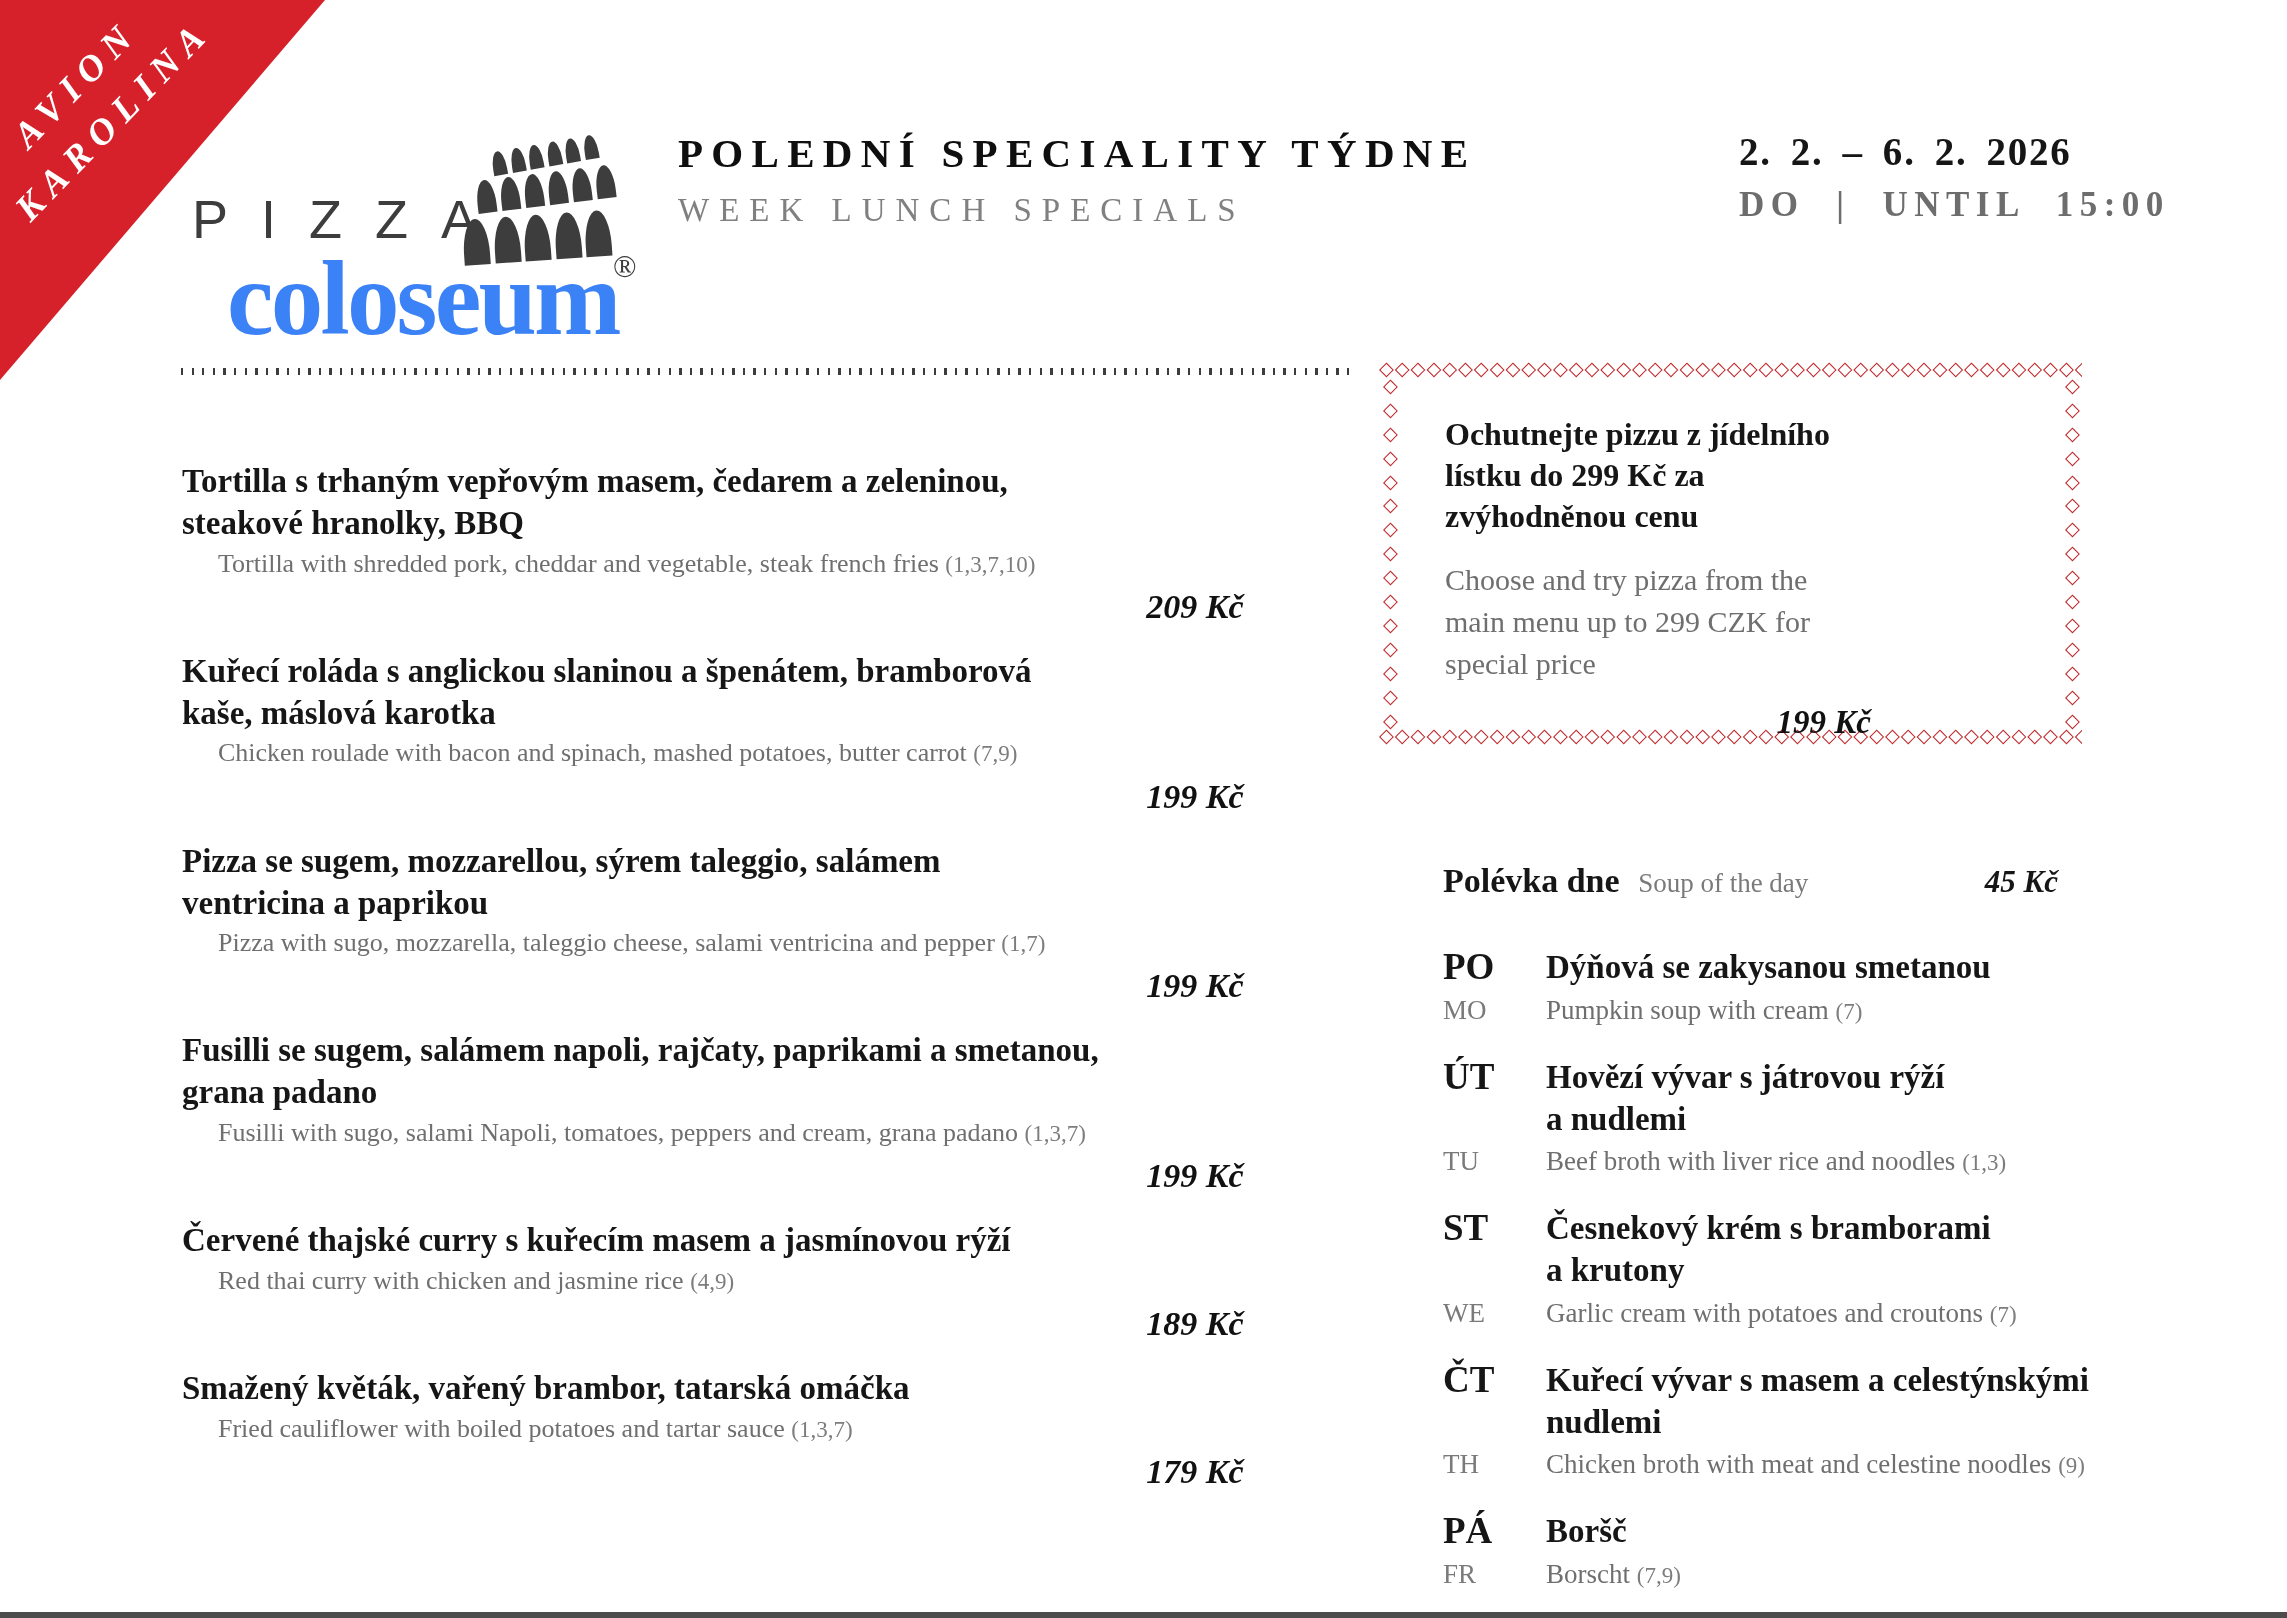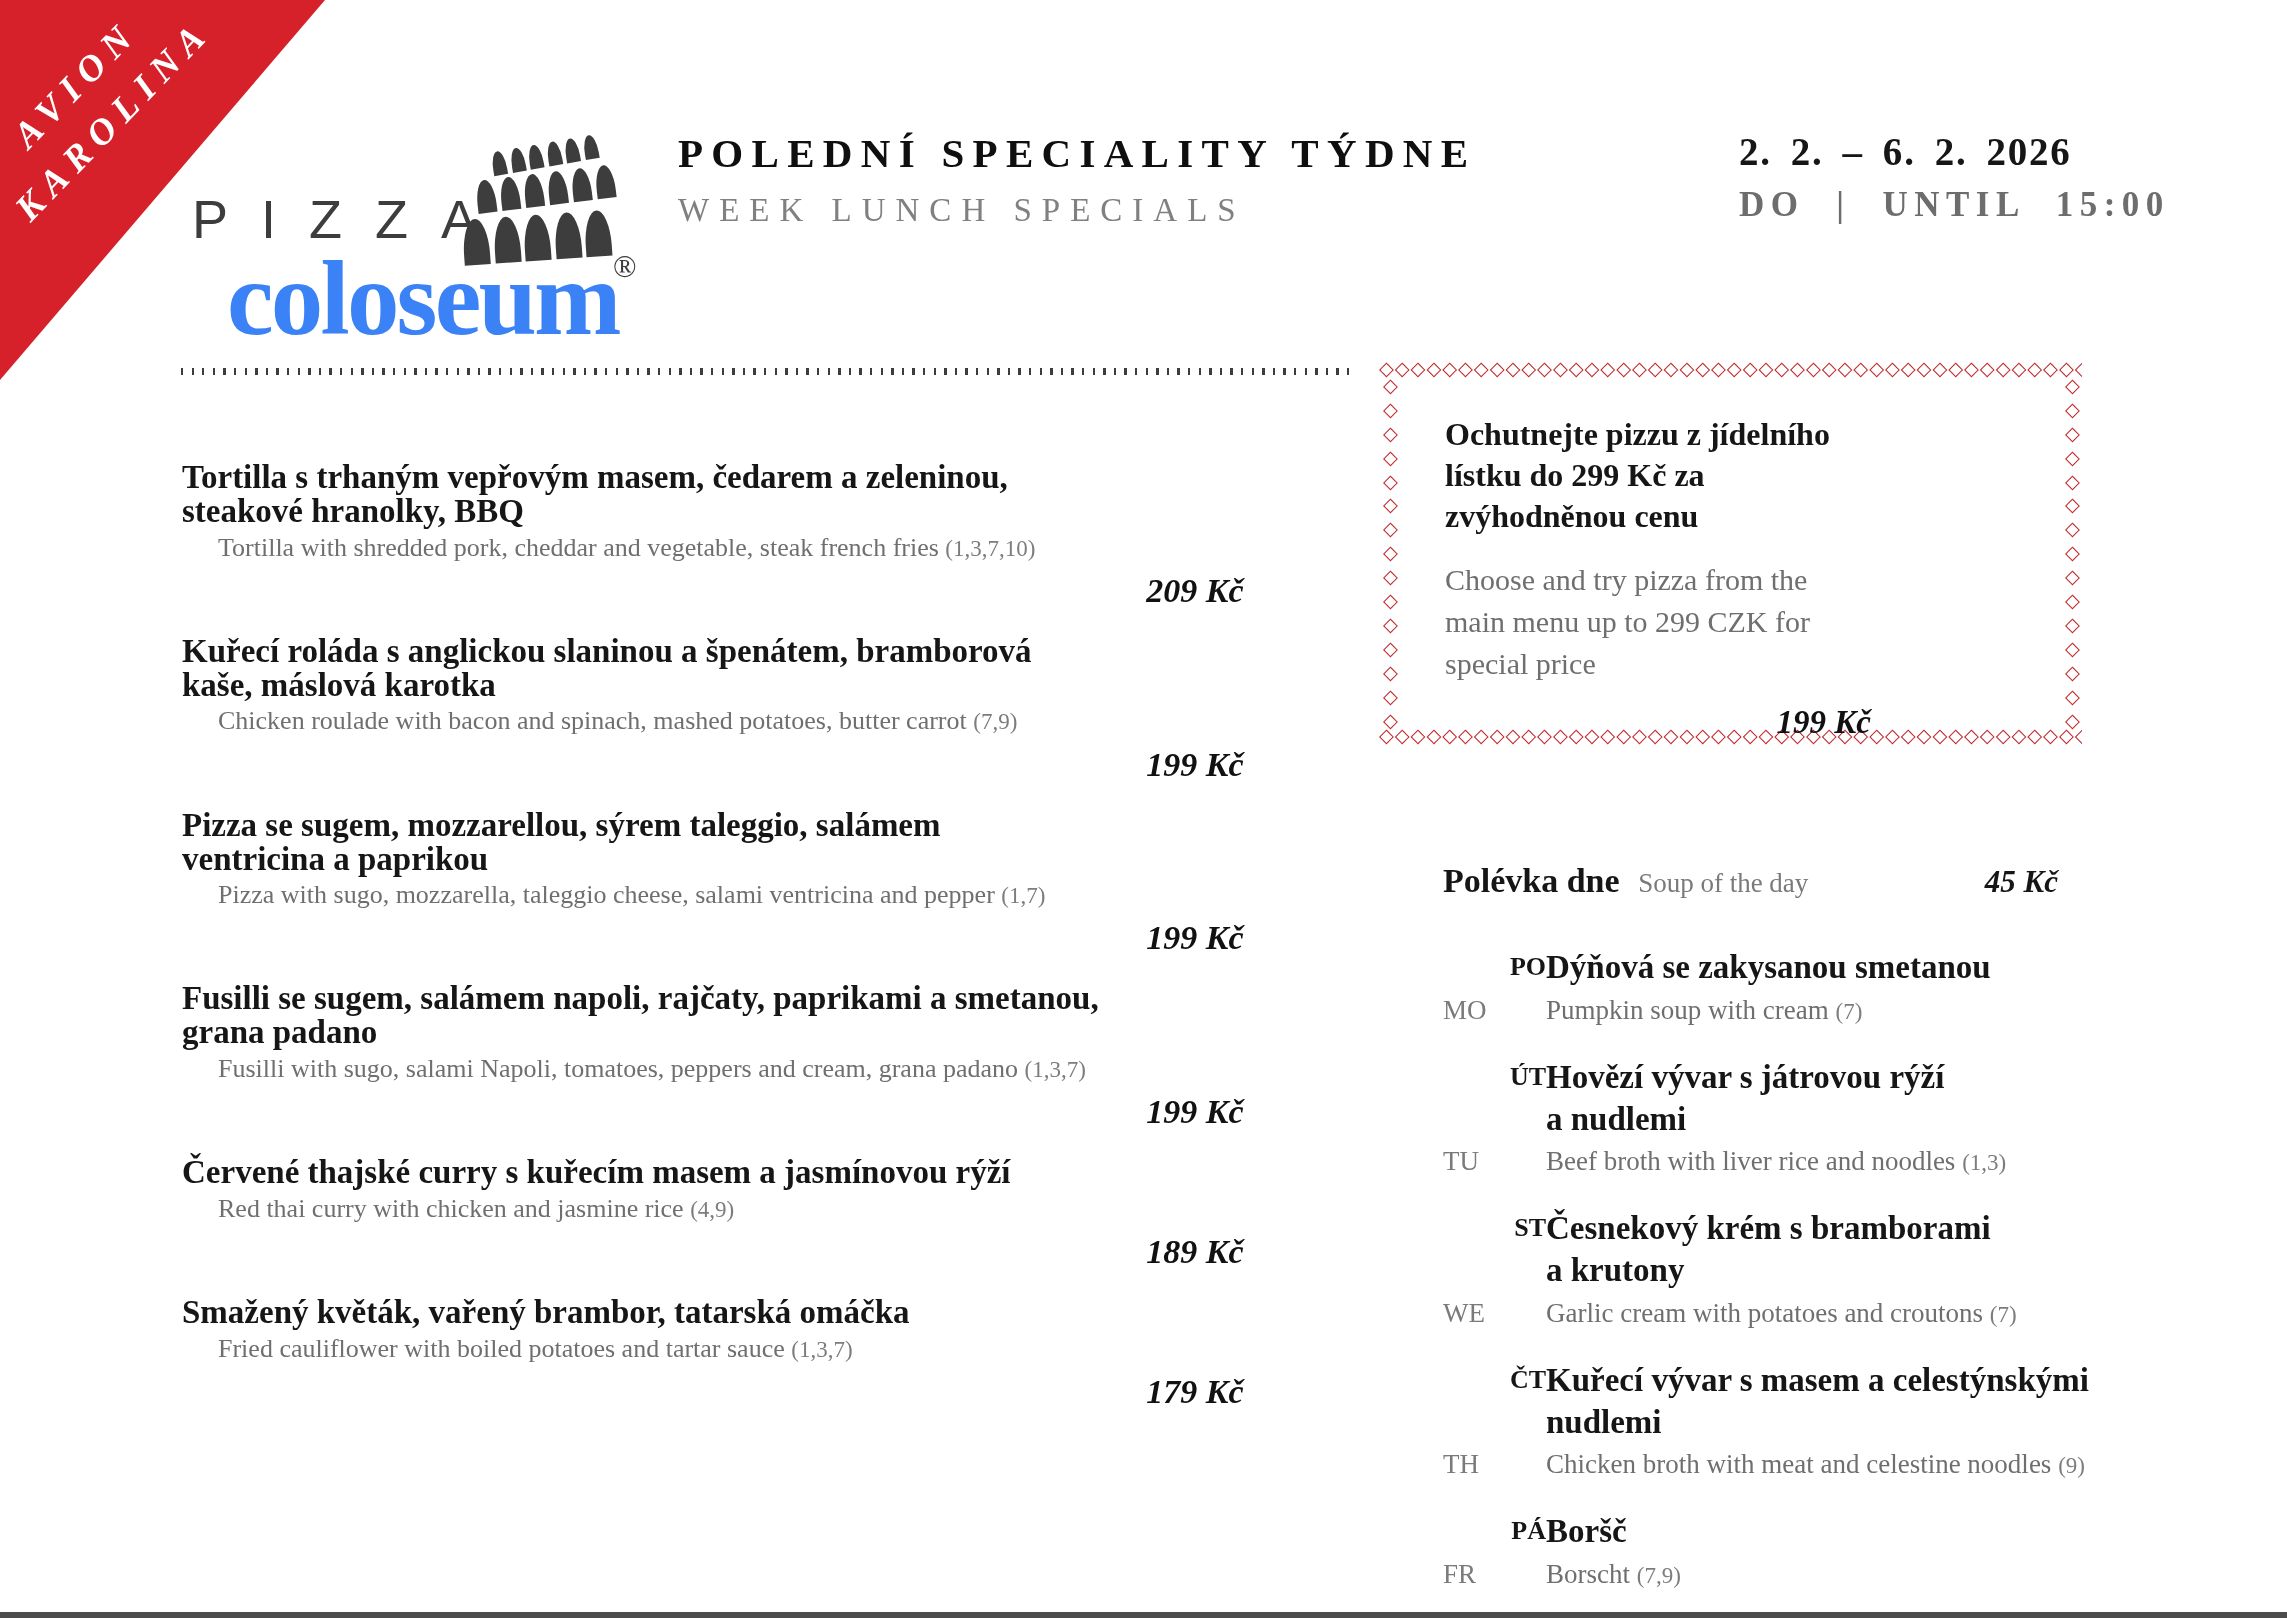--- a/index.html
+++ b/index.html
@@ -57,21 +57,21 @@
   .head-until { font-size:35px; font-weight:bold; color:#6d6d6d; letter-spacing:6.5px; word-spacing:16.6px; margin-top:11px; white-space:nowrap; }
 
   .dotted-sep {
     position:absolute; left:181px; top:368px; width:1170px; height:7.4px;
     background:repeating-linear-gradient(90deg, #3c3c3c 0 2.3px, transparent 2.3px 10.6px);
   }
 
   
   .specials { position:absolute; left:182px; top:460px; width:1067px; }
   .item { margin-bottom:24px; }
-  .item-title { font-size:33px; font-weight:bold; line-height:34px; white-space:pre-line; color:#161616; }
+  .item-title { font-size:33px; font-weight:bold; line-height:42px; white-space:pre-line; color:#161616; }
   .item-desc { font-size:26px; color:#6f6f6f; margin-top:4.6px;margin-left:36px; }
   .item-price { font-size:34px; font-weight:bold; font-style:italic; text-align:right; margin-top:9.2px; padding-right:5.5px; color:#111111; }
   .allerg { font-size:23px; color:#7d7d7d; }
 
   
   .promo { position:absolute; left:1379px; top:359px; width:703px; height:388px; }
   .dstrip {
     position:absolute; color:#c2272b; font-size:19.4px; line-height:20px;
     letter-spacing:0.9px; white-space:nowrap; overflow:hidden;
     font-family:"DejaVu Sans", sans-serif;
@@ -85,21 +85,21 @@
   .promo-desc { margin-top:22px; font-size:30px; line-height:42px; color:#6f6f6f; white-space:pre-line; }
   .promo-price { margin-top:18.5px; text-align:right; padding-right:148px; font-size:33px; font-weight:bold; font-style:italic; color:#111111; }
 
   
   .soup { position:absolute; left:1443px; top:862px; width:670px; }
   .soup-head { display:flex; align-items:baseline; margin-bottom:46px; }
   .soup-head-cz { font-size:34px; font-weight:bold; }
   .soup-head-en { font-size:27px; color:#7a7a7a; margin-left:18.5px; }
   .soup-head-price { font-size:31px; font-weight:bold; font-style:italic; margin-left:auto; margin-right:55px; }
   .soup-row { display:grid; grid-template-columns:103px 1fr; margin-bottom:30px; }
-  .day-cz { grid-area:1/1; font-size:26px; font-weight:bold; line-height:42px;text-align:right; }
+  .day-cz { grid-area:1/1; font-size:37px; font-weight:bold; line-height:42px; }
   .soup-title { grid-area:1/2; font-size:33px; font-weight:bold; line-height:42px; white-space:pre-line; color:#161616; }
   .day-en { grid-area:2/1; font-size:27px; color:#7a7a7a; margin-top:6.5px; }
   .soup-desc { grid-area:2/2; font-size:27px; color:#6f6f6f; margin-top:6.5px; }
 
   .bottom-edge { position:absolute; left:0; right:0; bottom:0; height:7.4px; background:#4c4c4c; }
 </style>
 </head>
 <body>
 
 <div class="page">

